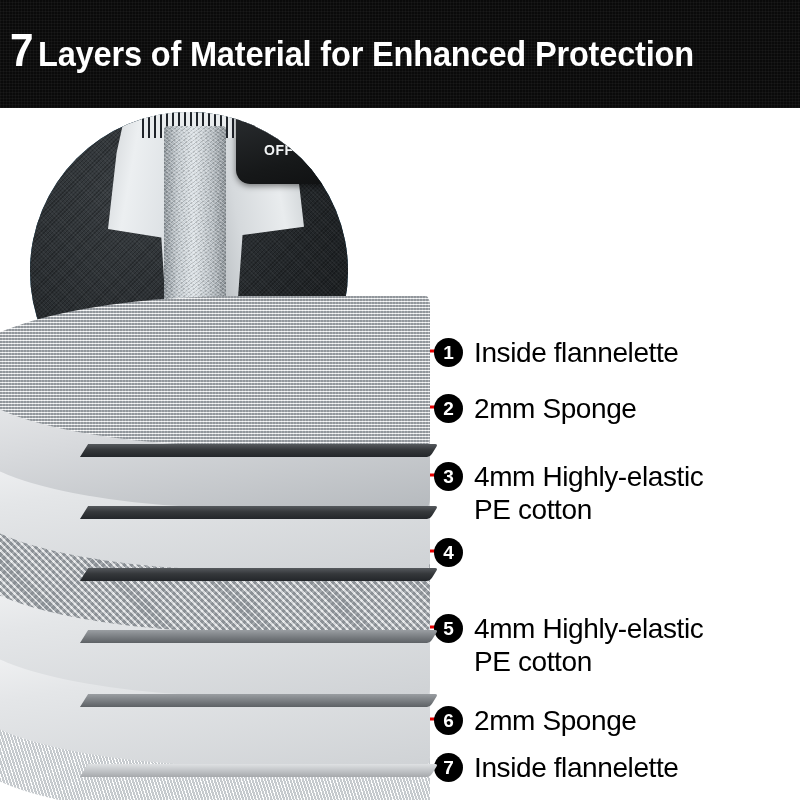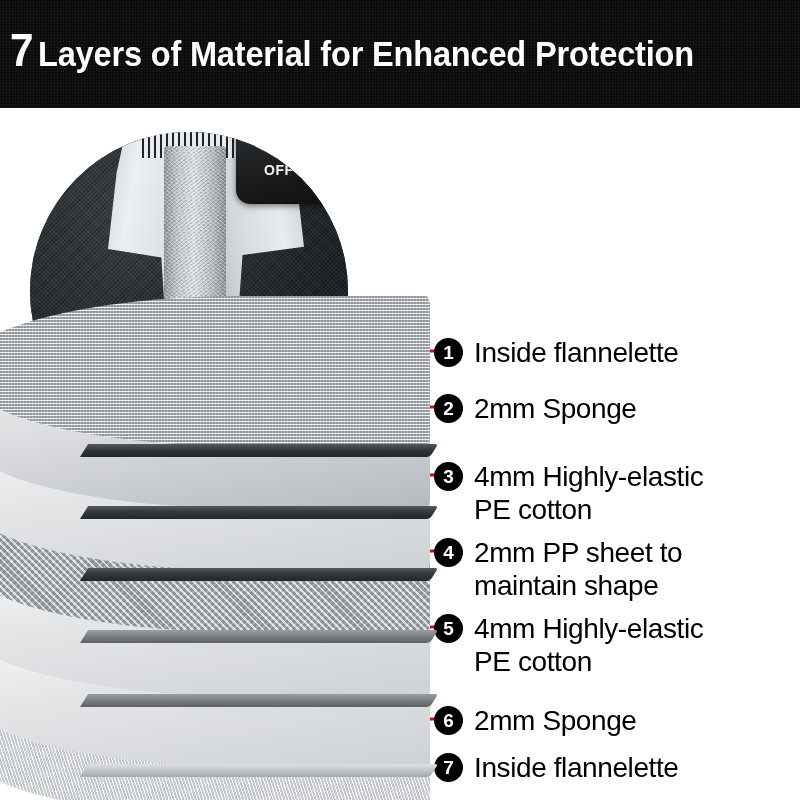--- a/index.html
+++ b/index.html
@@ -59,21 +59,21 @@
     line-height: 1;
     letter-spacing: -0.2px;
     transform: scaleX(0.93);
     transform-origin: left bottom;
   }
 
   
   #photo-circle {
     position: absolute;
     left: 30px;
-    top: 132px;
+    top: 112px;
     width: 318px;
     height: 318px;
     border-radius: 50%;
     overflow: hidden;
     background: #0c4a6e;
   }
   
   #photo-circle .felt-bg {
     position: absolute;
     inset: 0;
@@ -404,22 +404,20 @@
   </div>
 
   <div class="callout-item" style="left:434px; top:460px;">
     <div class="callout-badge">3</div>
     <div class="callout-text">4mm Highly-elastic
 PE cotton</div>
   </div>
 
   <div class="callout-item" style="left:434px; top:536px;">
     <div class="callout-badge">4</div>
-    <div class="callout-text">2mm PP sheet to
-maintain shape</div>
   </div>
 
   <div class="callout-item" style="left:434px; top:612px;">
     <div class="callout-badge">5</div>
     <div class="callout-text">4mm Highly-elastic
 PE cotton</div>
   </div>
 
   <div class="callout-item" style="left:434px; top:704px;">
     <div class="callout-badge">6</div>

